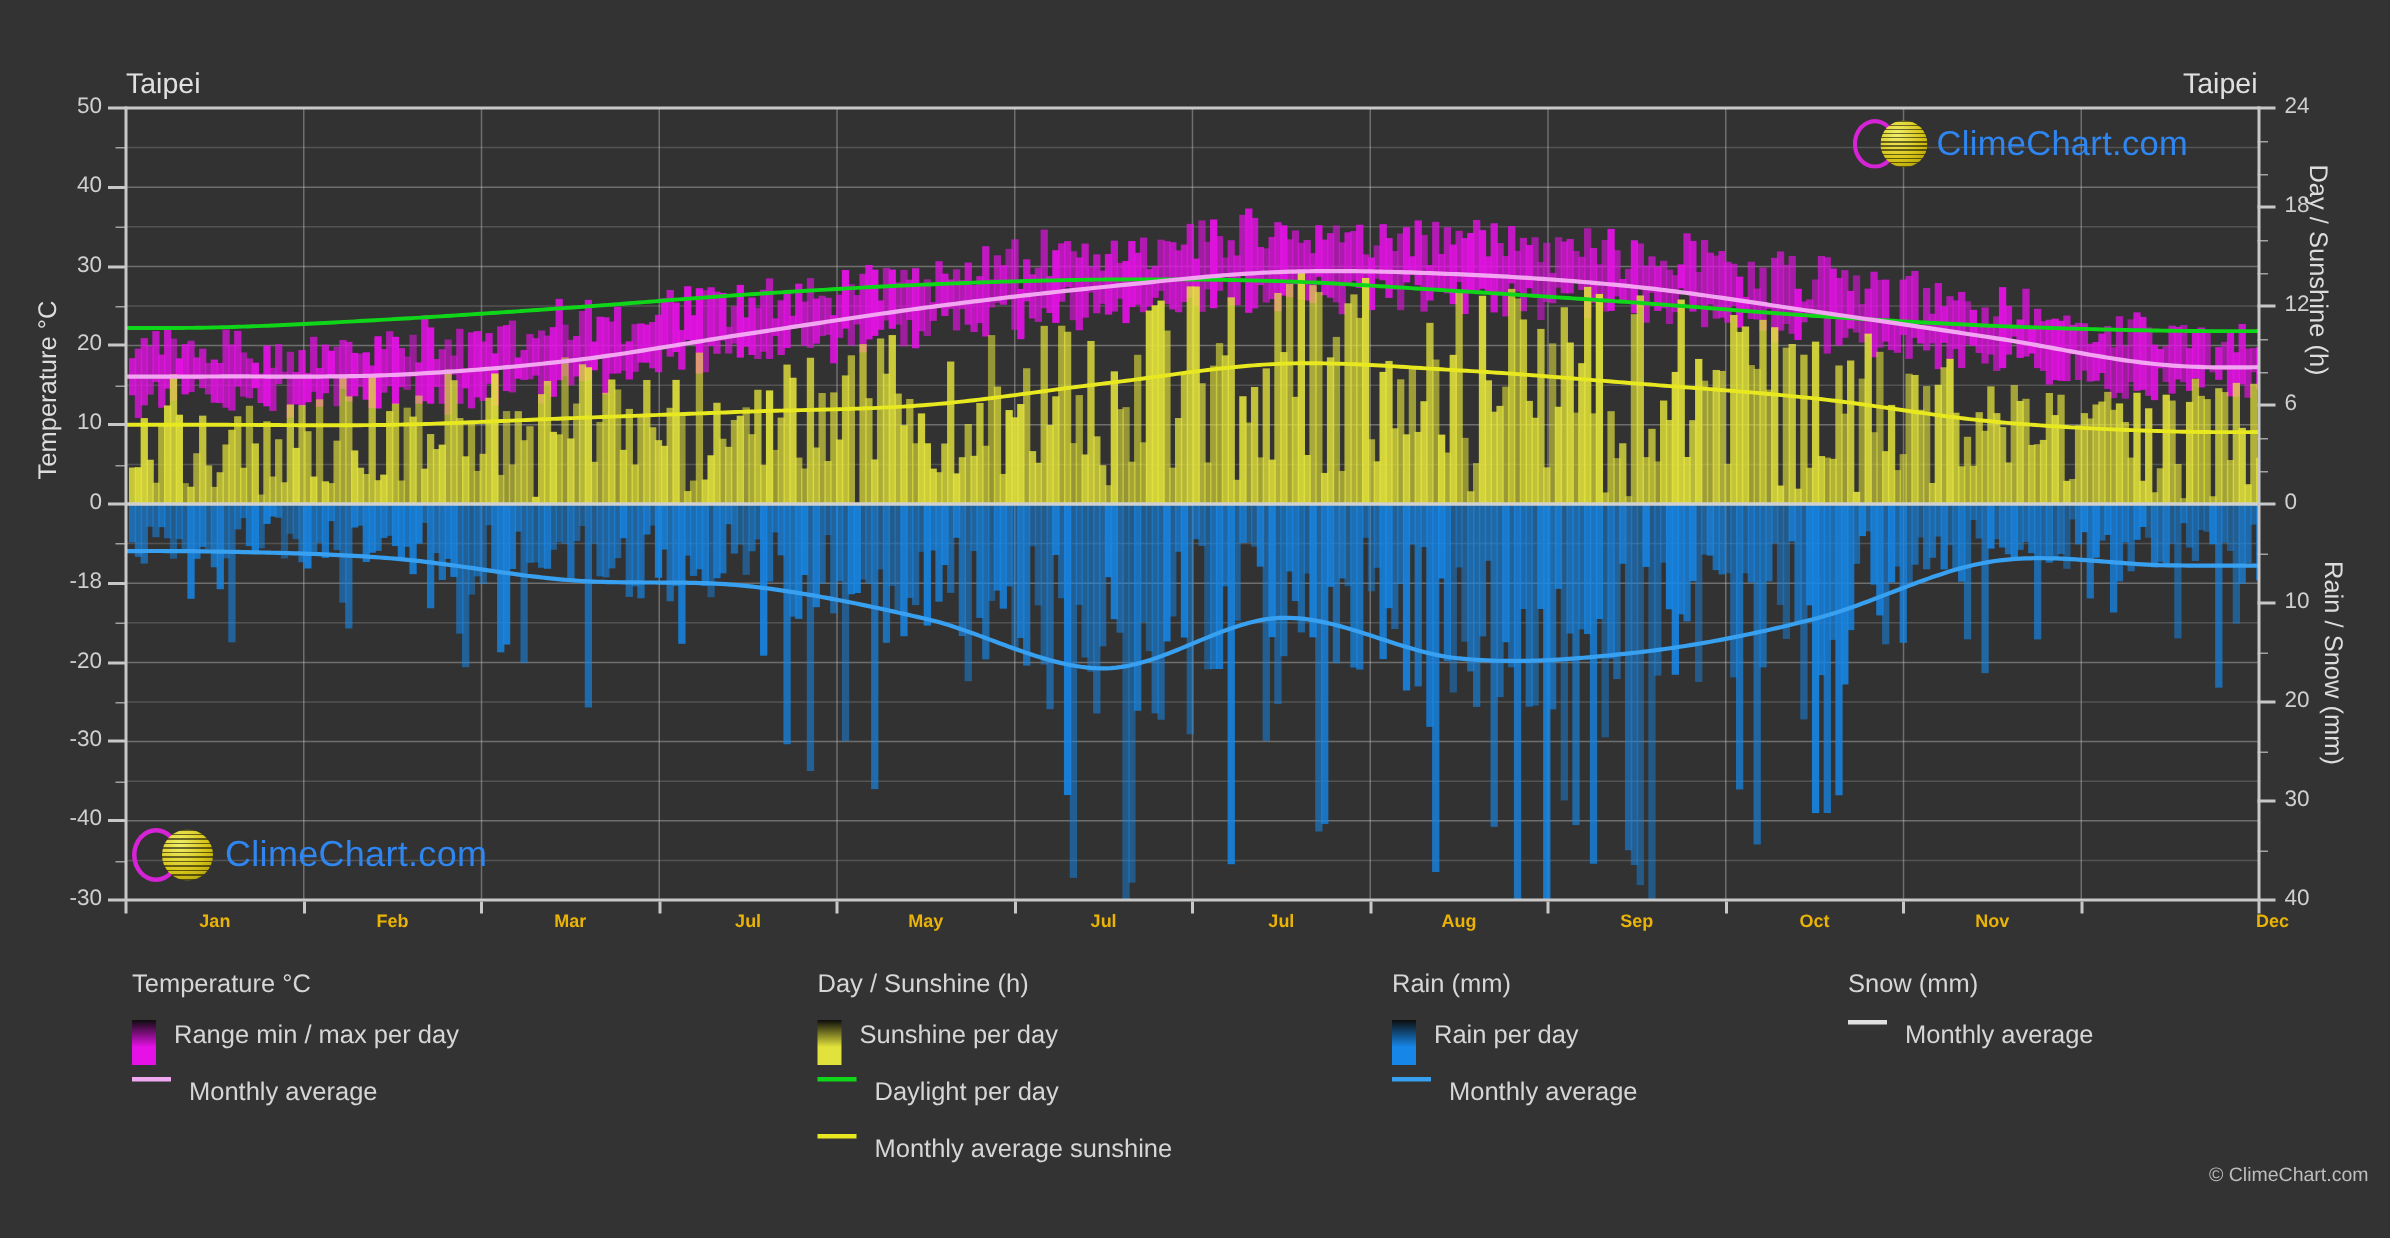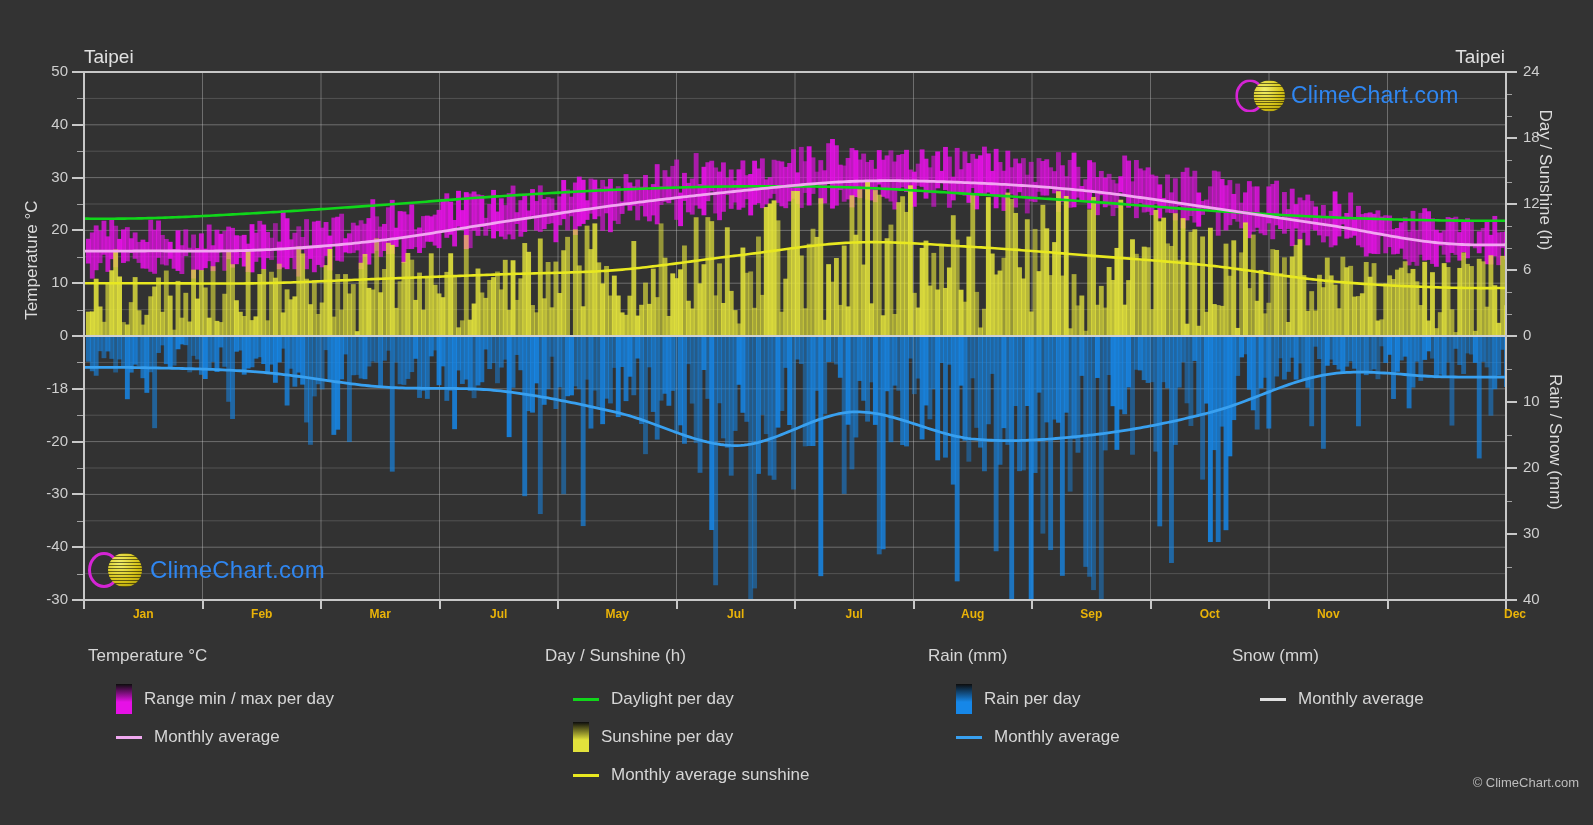--- a/index.html
+++ b/index.html
@@ -212,24 +212,22 @@
   }
   .legend-col { position: absolute; top: 0; }
   .legend-heading {
     font-size: 17px;
     color: #d6d6d6;
     margin-bottom: 14px;
     white-space: nowrap;
   }
   .legend-row {
     display: flex;
-    align-items: center;
     height: 38px;
     white-space: nowrap;
-    margin-left: 28px;
   }
   .legend-swatch {
     width: 16px;
     height: 30px;
     margin-right: 12px;
     flex: none;
   }
   .legend-line {
     width: 26px;
     height: 3px;
@@ -1523,26 +1521,26 @@
           <span class="legend-label">Range min / max per day</span>
         </div>
         <div class="legend-row">
           <span class="legend-line" style="background: rgb(240, 168, 240);"></span>
           <span class="legend-label">Monthly average</span>
         </div>
       </div>
       <div class="legend-col" style="left: 545px;">
         <div class="legend-heading">Day / Sunshine (h)</div>
         <div class="legend-row">
+          <span class="legend-swatch" style="background: linear-gradient(rgba(0, 0, 0, 0.75) 0%, rgb(226, 226, 60) 60%, rgb(226, 226, 60) 100%);"></span>
+          <span class="legend-label">Sunshine per day</span>
+        </div>
+        <div class="legend-row">
           <span class="legend-line" style="background: rgb(16, 214, 26);"></span>
           <span class="legend-label">Daylight per day</span>
-        </div>
-        <div class="legend-row">
-          <span class="legend-swatch" style="background: linear-gradient(rgba(0, 0, 0, 0.75) 0%, rgb(226, 226, 60) 60%, rgb(226, 226, 60) 100%);"></span>
-          <span class="legend-label">Sunshine per day</span>
         </div>
         <div class="legend-row">
           <span class="legend-line" style="background: rgb(232, 232, 32);"></span>
           <span class="legend-label">Monthly average sunshine</span>
         </div>
       </div>
       <div class="legend-col" style="left: 928px;">
         <div class="legend-heading">Rain (mm)</div>
         <div class="legend-row">
           <span class="legend-swatch" style="background: linear-gradient(rgba(0, 0, 0, 0.75) 0%, rgb(22, 135, 232) 60%, rgb(22, 135, 232) 100%);"></span>

